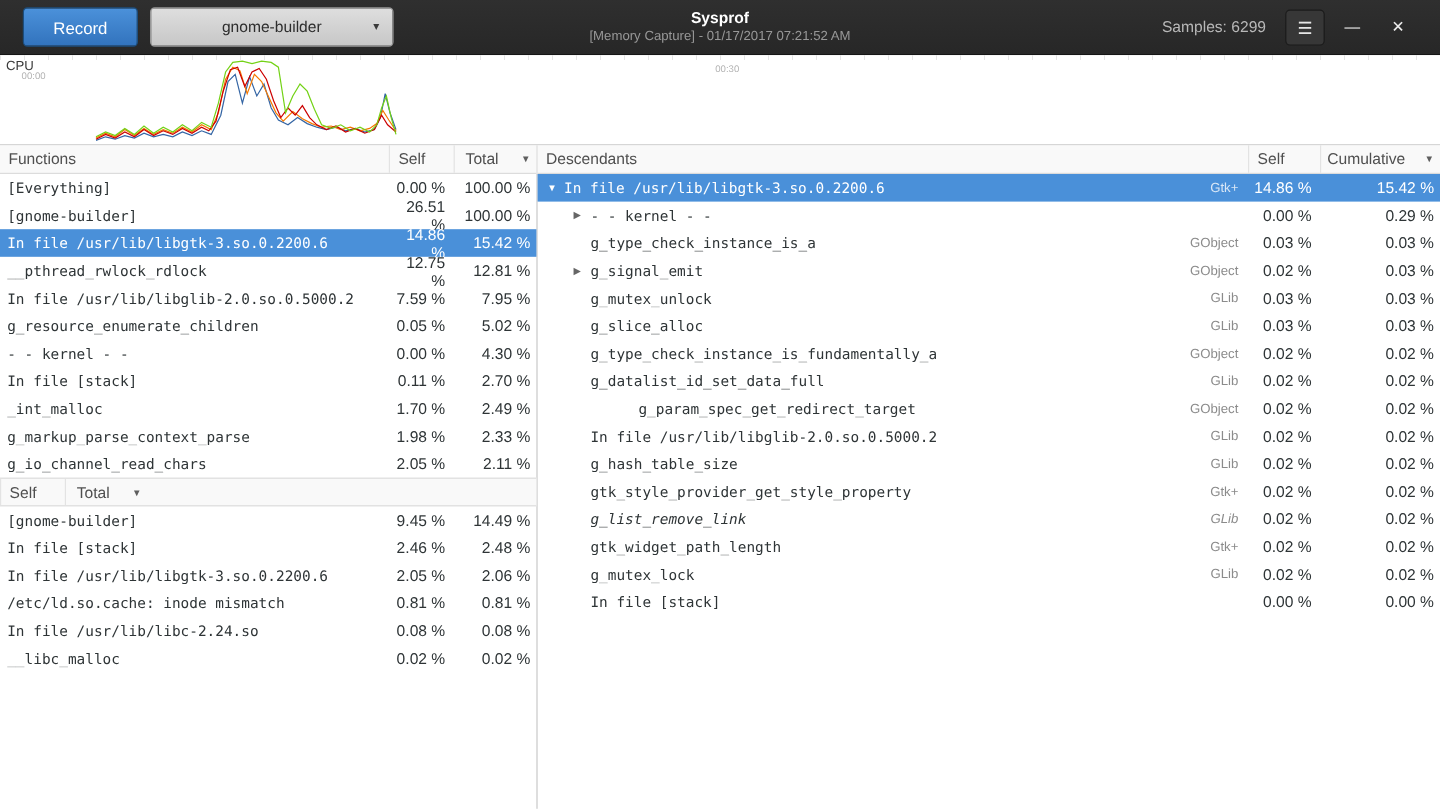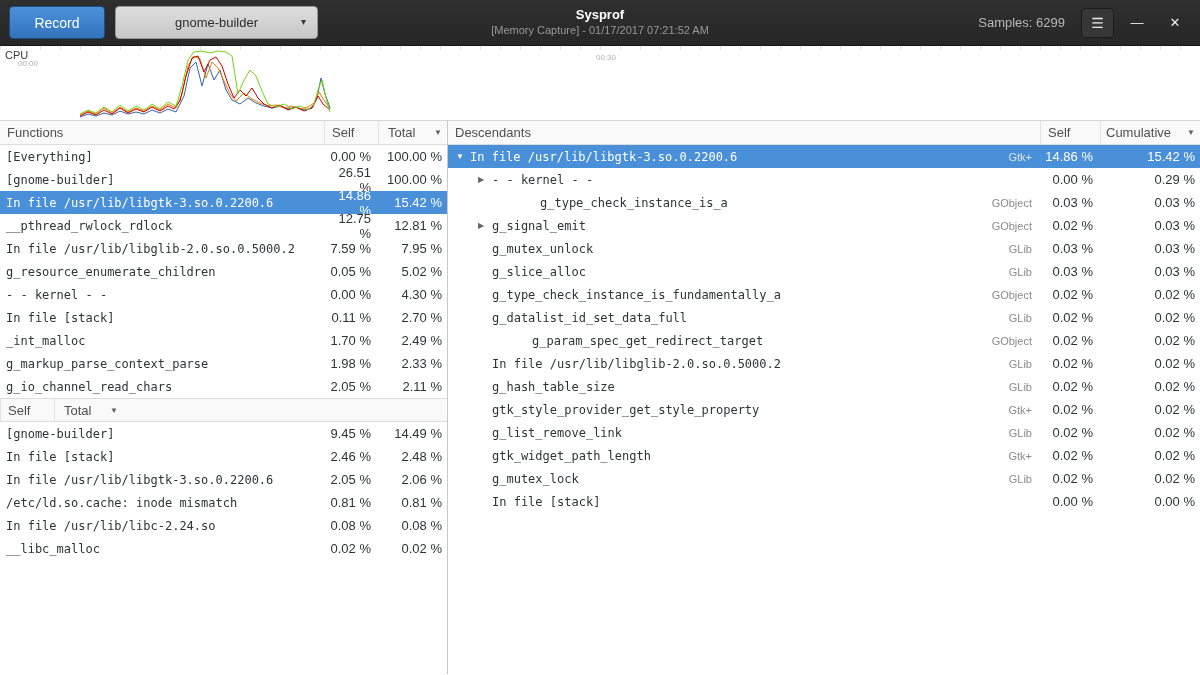--- a/index.html
+++ b/index.html
@@ -1,21 +1,21 @@
 <!DOCTYPE html>
 <html><head>
 <meta charset="utf-8">
 <style>
   * { margin:0; padding:0; box-sizing:border-box; }
   html,body { width:1200px; height:675px; overflow:hidden; background:#fff;
     font-family:"Liberation Sans", sans-serif; }
 
   
   .headerbar { position:relative; height:46px; background:linear-gradient(#2f2f2f,#272727);
-    border-bottom:1px solid #151515; display:flex; align-items:center; padding:0 6px; }
+    border-bottom:1px solid #151515; display:flex; align-items:center; padding:0 16px; }
   .record-btn { width:96px; height:33px; margin-left:3px; border-radius:4px;
     background:linear-gradient(#4b91da,#3273bd); border:1px solid #1c4e7e;
     color:#fff; font-size:14px; font-family:"Liberation Sans",sans-serif; cursor:default; }
   .process-select { position:relative; width:203px; height:33px; margin-left:10px; border-radius:4px;
     background:linear-gradient(#dedede,#c7c7c7); border:1px solid #989898;
     display:flex; align-items:center; justify-content:center; color:#2d2d2d; font-size:13px; }
   .dd-arrow { position:absolute; right:11px; top:9px; font-size:10px; color:#3a3a3a; }
   .title-block { position:absolute; left:50%; top:7px; transform:translateX(-50%); text-align:center; }
   .title { color:#ffffff; font-size:13px; font-weight:bold; }
   .subtitle { color:#989898; font-size:11px; margin-top:2px; }
@@ -240,21 +240,21 @@
         <div class="trow">
           <span class="tree-name" style="padding-left: 30px;">
             <span class="expander">▶</span>
             <span class="fn">- - kernel - -</span>
             <span class="category"></span>
           </span>
           <span class="cell-self-d">0.00 %</span>
           <span class="cell-cum">0.29 %</span>
         </div>
         <div class="trow">
-          <span class="tree-name" style="padding-left: 30px; margin-left: 48px;">
+          <span class="tree-name" style="padding-left: 30px;">
             <span class="expander"></span>
             <span class="fn">g_type_check_instance_is_a</span>
             <span class="category">GObject</span>
           </span>
           <span class="cell-self-d">0.03 %</span>
           <span class="cell-cum">0.03 %</span>
         </div>
         <div class="trow">
           <span class="tree-name" style="padding-left: 30px;">
             <span class="expander">▶</span>
@@ -330,21 +330,21 @@
         <div class="trow">
           <span class="tree-name" style="padding-left: 30px;">
             <span class="expander"></span>
             <span class="fn">gtk_style_provider_get_style_property</span>
             <span class="category">Gtk+</span>
           </span>
           <span class="cell-self-d">0.02 %</span>
           <span class="cell-cum">0.02 %</span>
         </div>
         <div class="trow">
-          <span class="tree-name" style="padding-left: 30px;">
+          <span class="tree-name" style="padding-left: 30px; font-style: italic;">
             <span class="expander"></span>
             <span class="fn">g_list_remove_link</span>
             <span class="category">GLib</span>
           </span>
           <span class="cell-self-d">0.02 %</span>
           <span class="cell-cum">0.02 %</span>
         </div>
         <div class="trow">
           <span class="tree-name" style="padding-left: 30px;">
             <span class="expander"></span>

